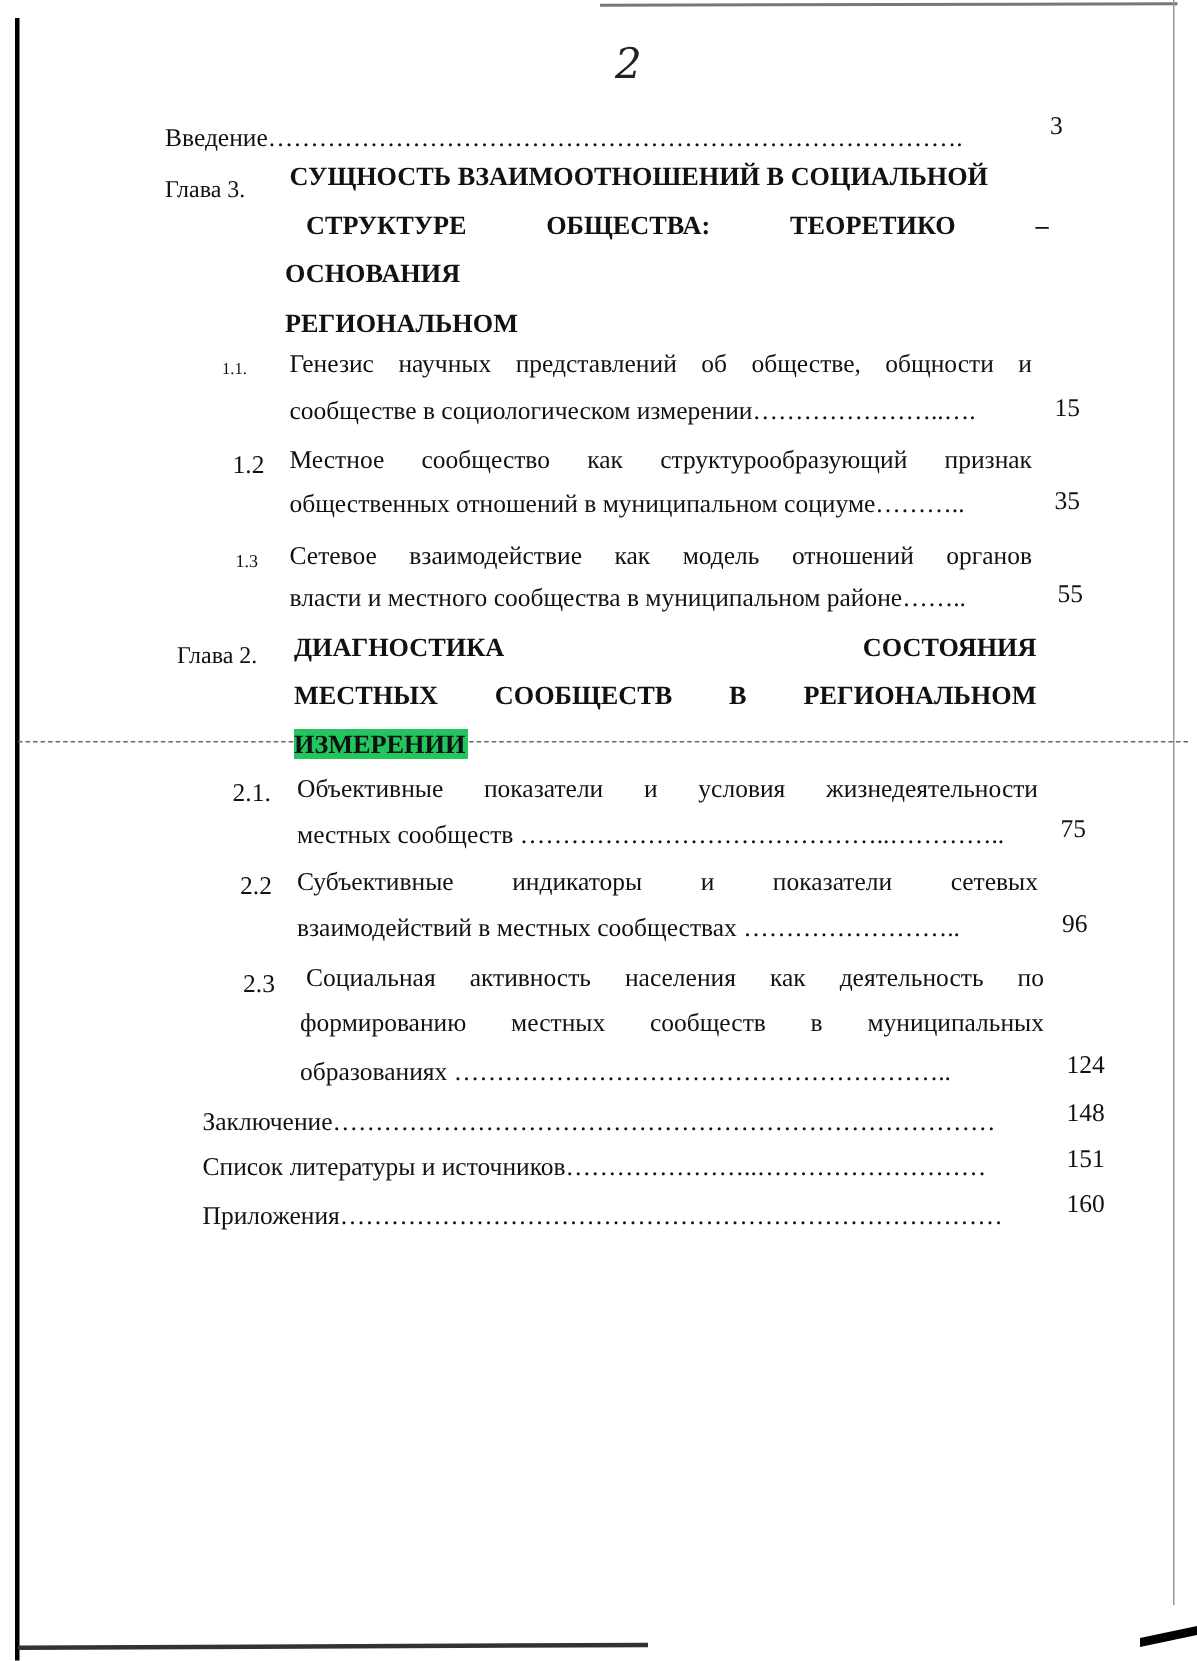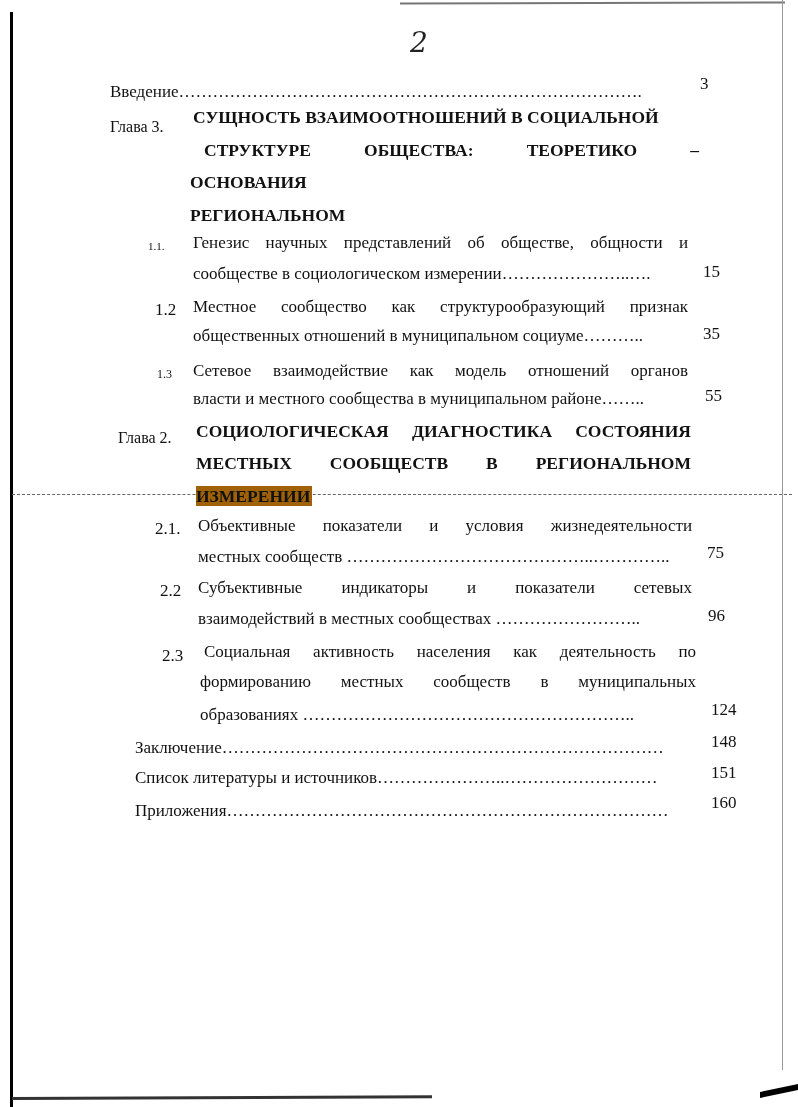--- a/index.html
+++ b/index.html
@@ -67,31 +67,30 @@
 <div class="row" style="left:193px; top:326px;text-align:right;">общественных отношений в муниципальном социуме………..</div>
 <div class="pg" style="left:703px; top:324px;">35</div>
 
 <div class="lbl" style="left:157px; top:364px; font-size:12px;">1.3</div>
 <div class="row just" style="left:193px; top:361px; width:495px; white-space:normal;">Сетевое взаимодействие как модель отношений органов</div>
 <div class="row" style="left:193px; top:389px;">власти и местного сообщества в муниципальном районе……..</div>
 <div class="pg" style="left:705px; top:386px;">55</div>
 
 <div class="lbl" style="left:118px; top:428px;">Глава 2.</div>
 <div class="row bold" style="left:196px; top:421px; width:495px; display:flex; justify-content:space-between;">
-  <span>СОЦИОЛОГИЧЕСКАЯ</span>
     <span>ДИАГНОСТИКА</span>
     <span>СОСТОЯНИЯ</span>
 </div>
 <div class="row bold" style="left:196px; top:453px; width:495px; display:flex; justify-content:space-between;">
   <span>МЕСТНЫХ</span>
     <span>СООБЩЕСТВ</span>
     <span>В</span>
     <span>РЕГИОНАЛЬНОМ</span>
 </div>
-<div class="row bold" style="left:196px; top:486px; background:#a16207; padding-right:2px;">ИЗМЕРЕНИИ</div>
+<div class="row bold" style="left:196px; top:486px; background:#22c55e; padding-right:2px;">ИЗМЕРЕНИИ</div>
 
 <div class="lbl" style="left:155px; top:519px; font-size:17px;">2.1.</div>
 <div class="row just" style="left:198px; top:516px; width:494px; white-space:normal;">Объективные показатели и условия жизнедеятельности</div>
 <div class="row" style="left:198px; top:547px;">местных сообществ ……………………………………..…………..</div>
 <div class="pg" style="left:707px; top:543px;">75</div>
 
 <div class="lbl" style="left:160px; top:581px; font-size:17px;">2.2</div>
 <div class="row just" style="left:198px; top:578px; width:494px; white-space:normal;">Субъективные индикаторы и показатели сетевых</div>
 <div class="row" style="left:198px; top:609px;">взаимодействий  в местных сообществах ……………………..</div>
 <div class="pg" style="left:708px; top:606px;">96</div>

